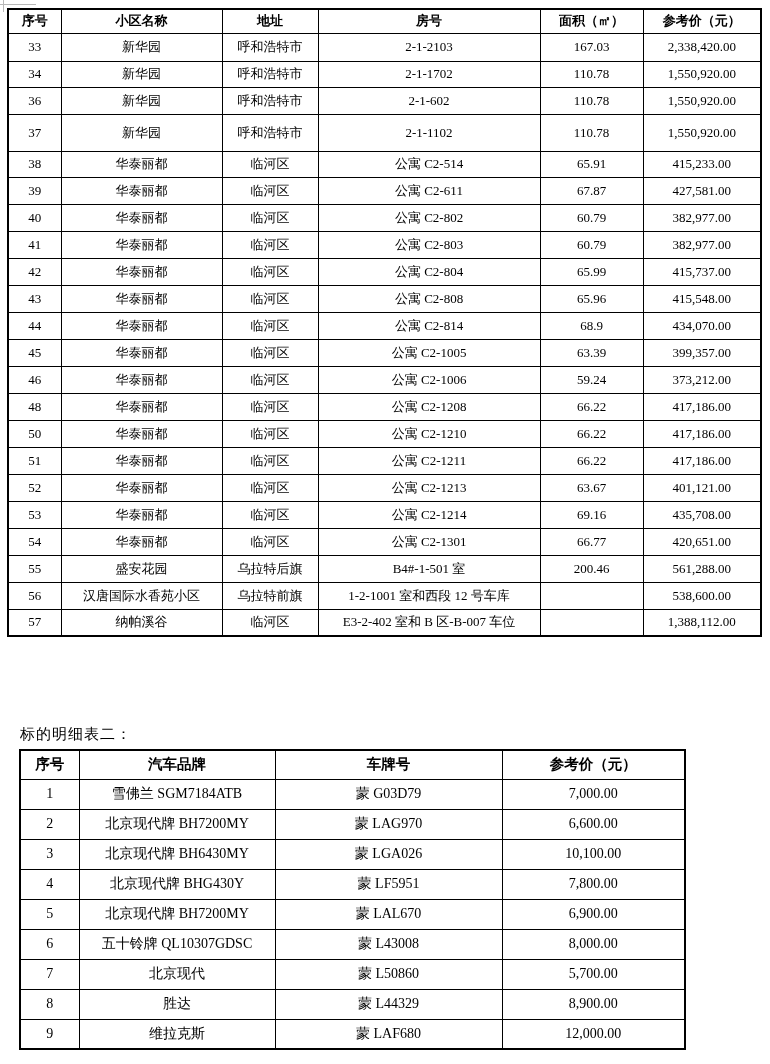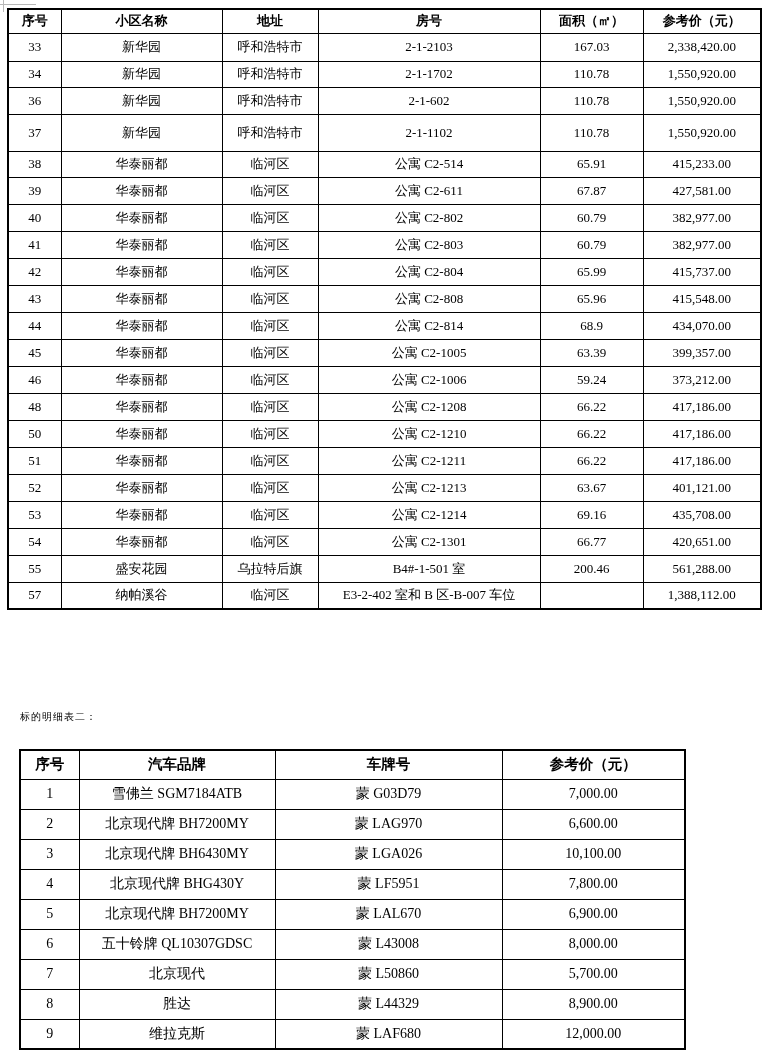--- a/index.html
+++ b/index.html
@@ -50,22 +50,22 @@
   #table1 tbody tr:nth-child(5) { height: 26px; margin-left: 37px; }
   #table1 col:nth-child(1) { width: 53px; }
   #table1 col:nth-child(2) { width: 161px; }
   #table1 col:nth-child(3) { width: 96px; }
   #table1 col:nth-child(4) { width: 222px; }
   #table1 col:nth-child(5) { width: 103px; }
   #table1 col:nth-child(6) { width: 118px; }
 
   
   .table2-label {
-    position: absolute; left: 20px; top: 710px;
-    font-size: 10px;
+    position: absolute; left: 20px; top: 725px;
+    font-size: 15px;
     letter-spacing: 1px;
   }
 
   
   #table2 {
     position: absolute; left: 19px; top: 749px; width: 665px;
     border: 2px solid #000;
     font-size: 14px;
   }
   #table2 th { font-size: 14.5px; font-weight: bold; height: 29px; }
@@ -257,20 +257,28 @@
         </tr>
         <tr>
           <td>55</td>
           <td>盛安花园</td>
           <td>乌拉特后旗</td>
           <td>B4#-1-501 室</td>
           <td>200.46</td>
           <td>561,288.00</td>
         </tr>
         <tr>
+          <td>56</td>
+          <td>汉唐国际水香苑小区</td>
+          <td>乌拉特前旗</td>
+          <td>1-2-1001 室和西段 12 号车库</td>
+          <td></td>
+          <td>538,600.00</td>
+        </tr>
+        <tr>
           <td>57</td>
           <td>纳帕溪谷</td>
           <td>临河区</td>
           <td>E3-2-402 室和 B 区-B-007 车位</td>
           <td></td>
           <td>1,388,112.00</td>
         </tr>
       </tbody>
   </table>
 

